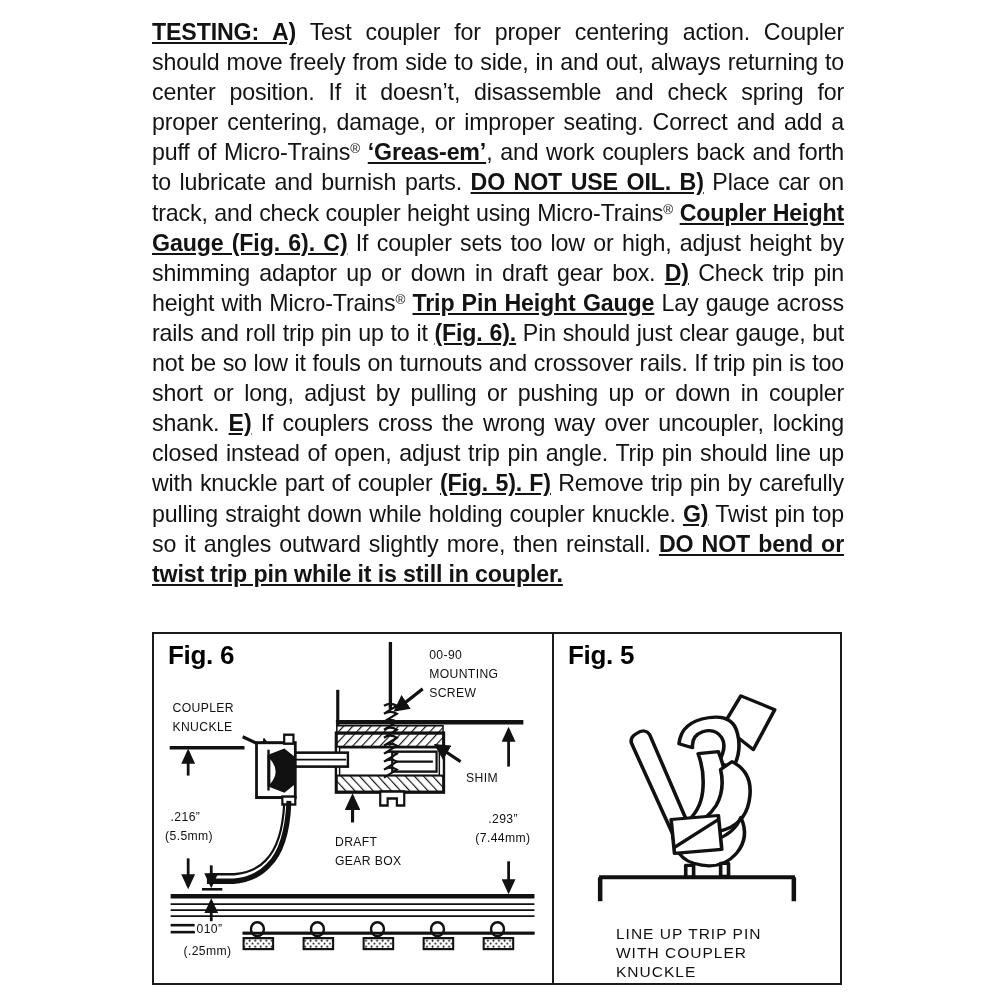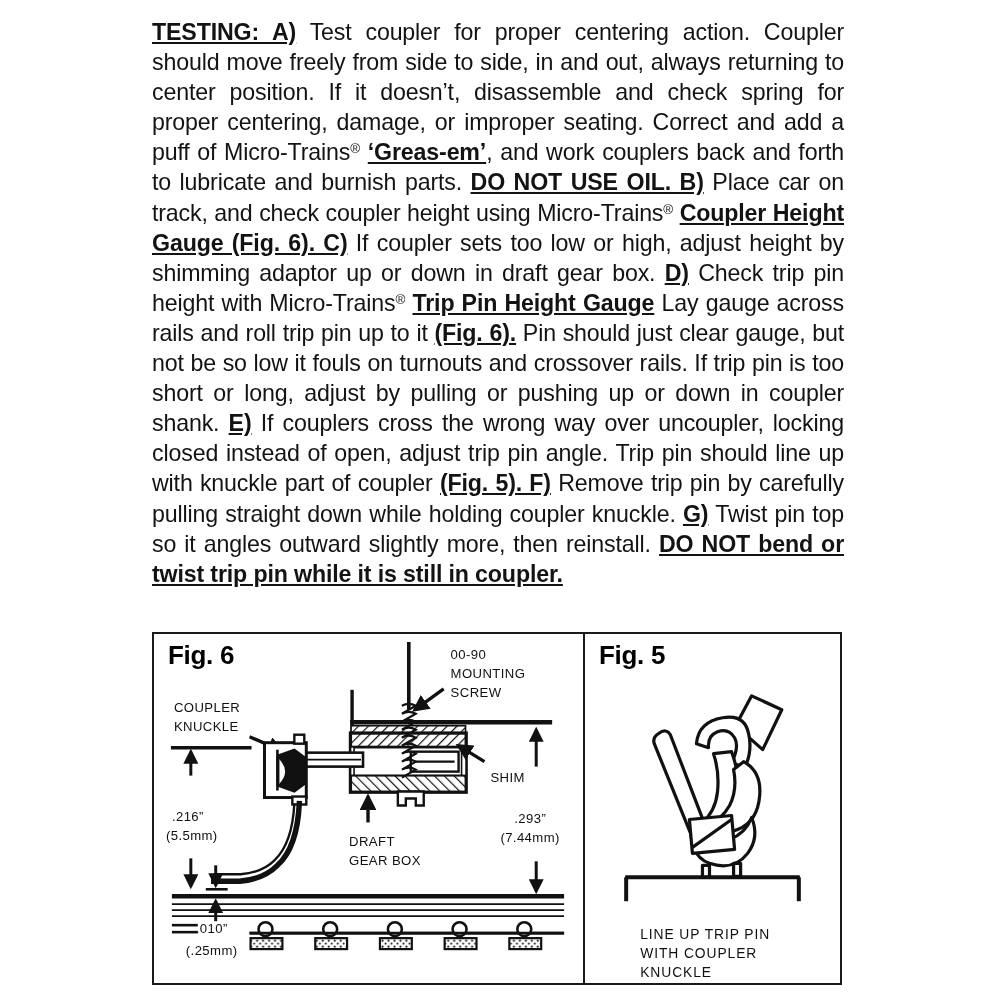--- a/index.html
+++ b/index.html
@@ -48,21 +48,21 @@
     box-sizing: border-box;
     display: flex;
   }
   .fig-panel {
     position: relative;
     height: 100%;
     box-sizing: border-box;
     overflow: hidden;
   }
   #fig6-panel {
-    width: 431px;
+    width: 400px;
     border-right: 2.5px solid #1a1a1a;
     padding-left: 23px;
   }
   #fig5-panel {
     flex: 1;
     padding-left: 20px;
   }
   .fig-title {
     position: absolute;
     left: 14px;

